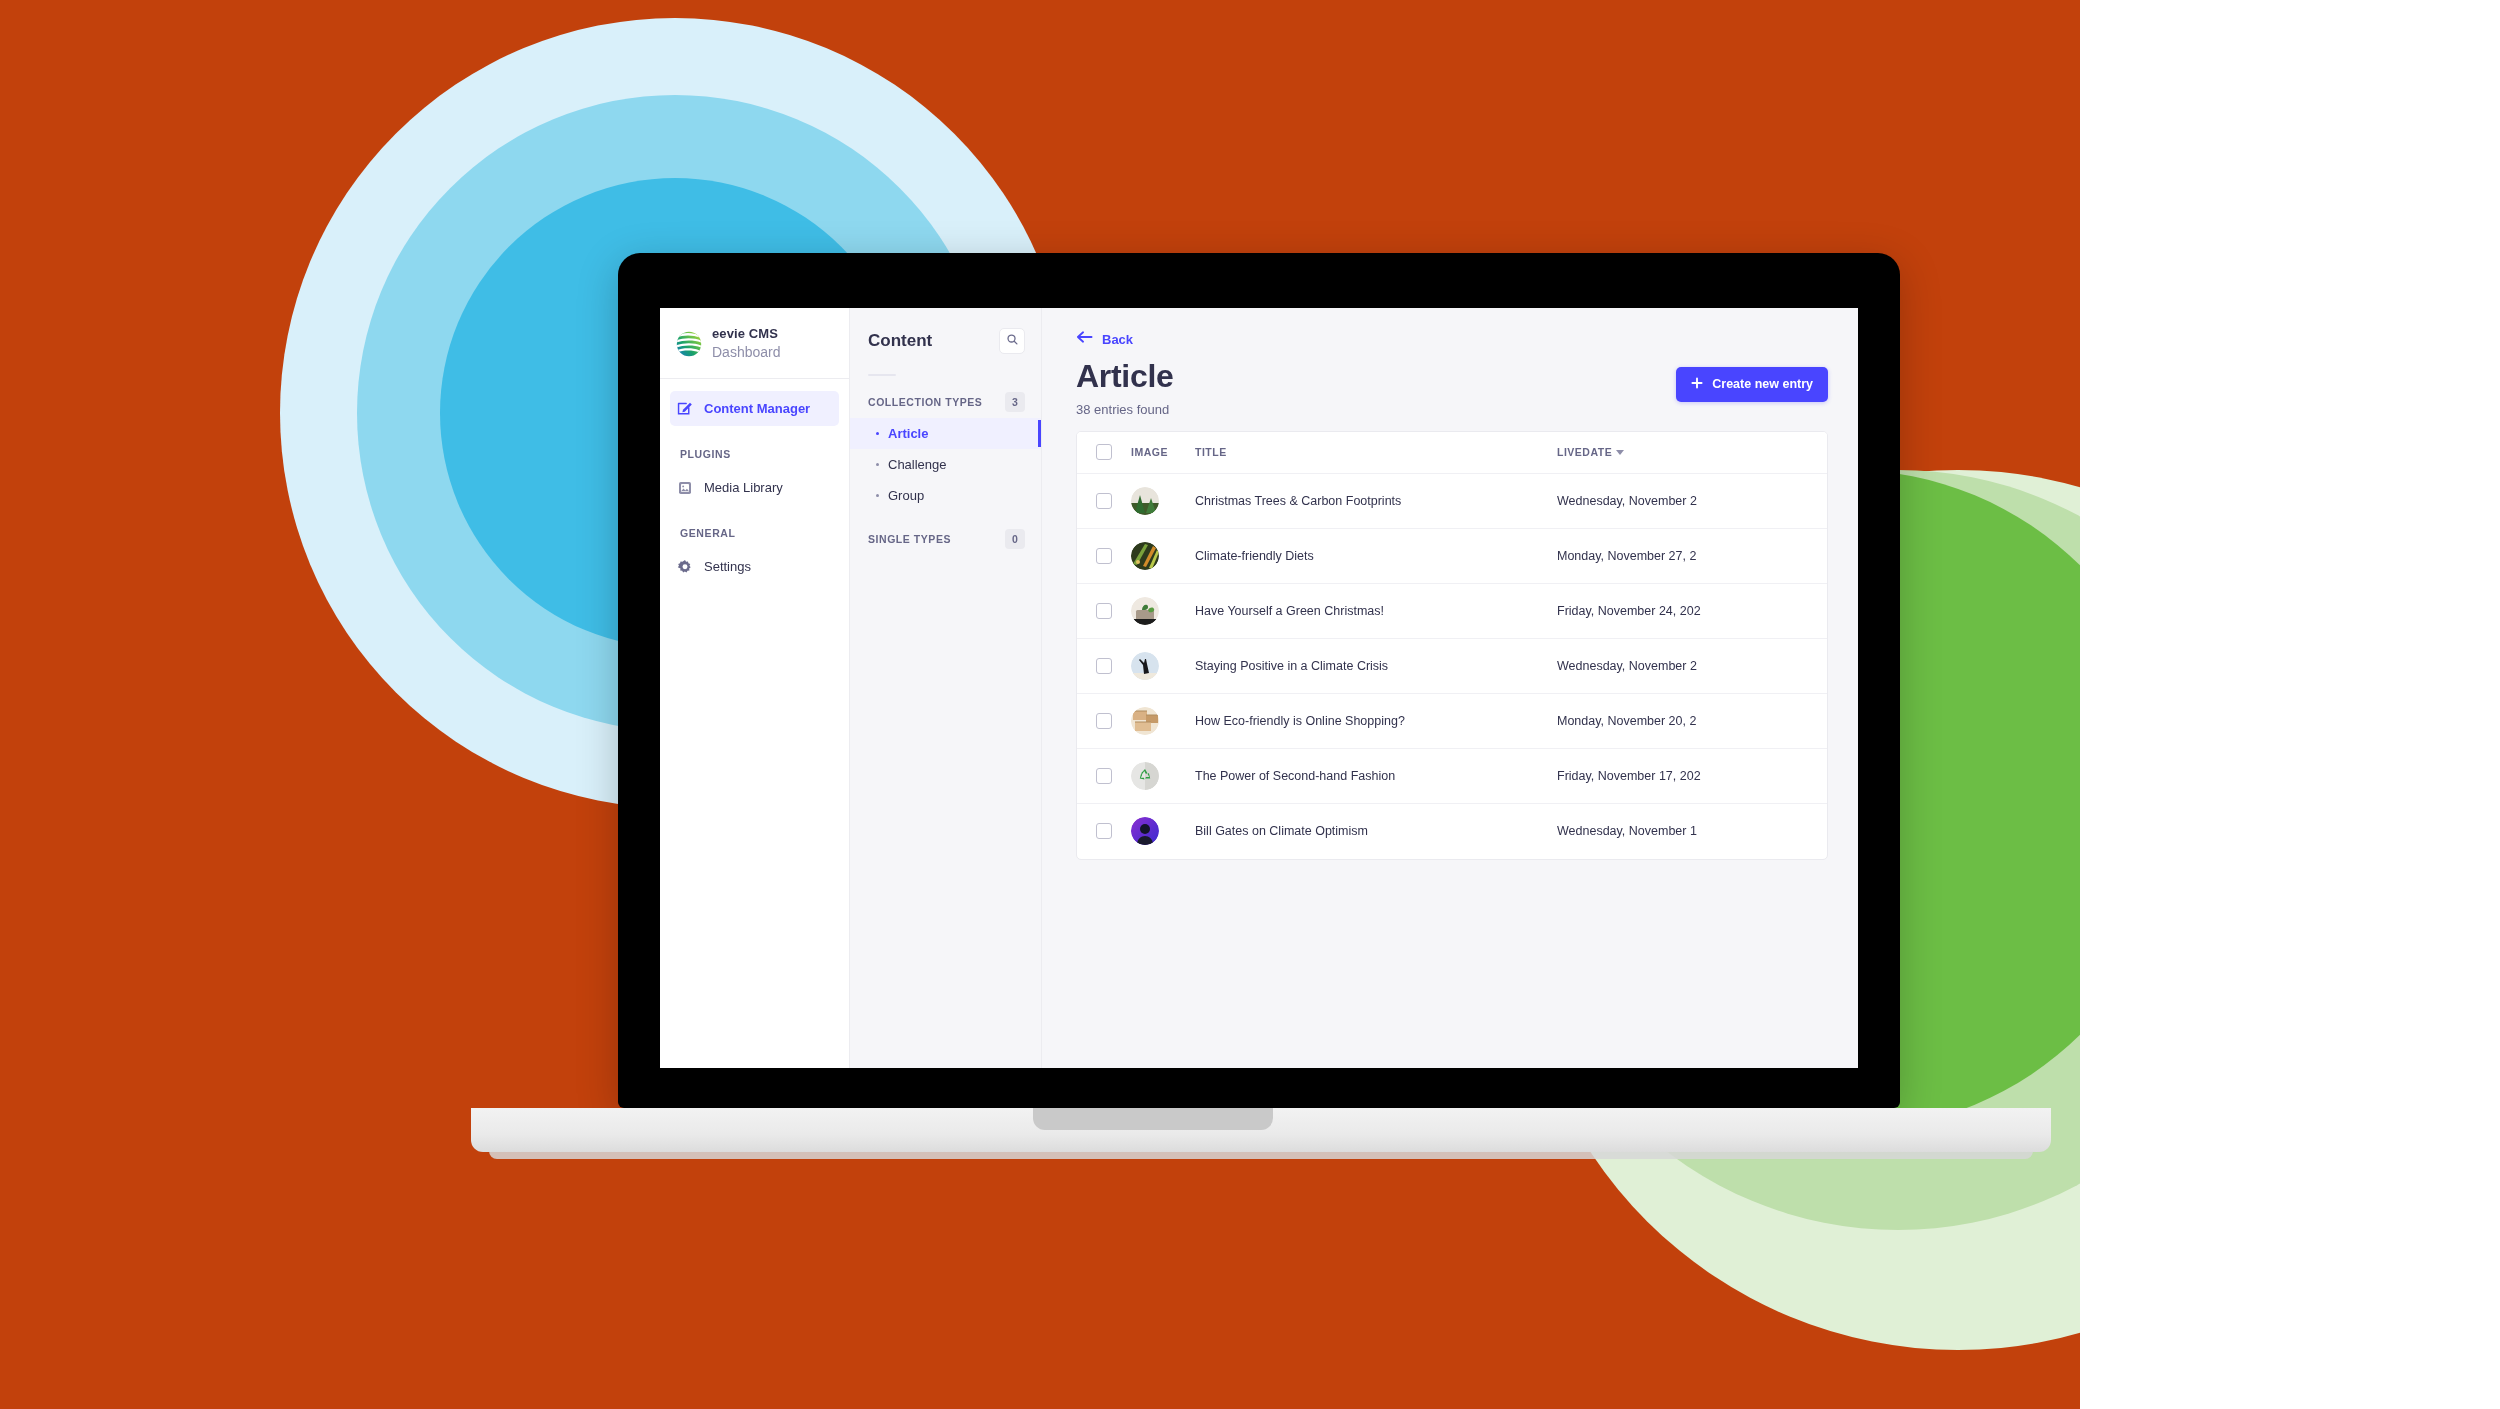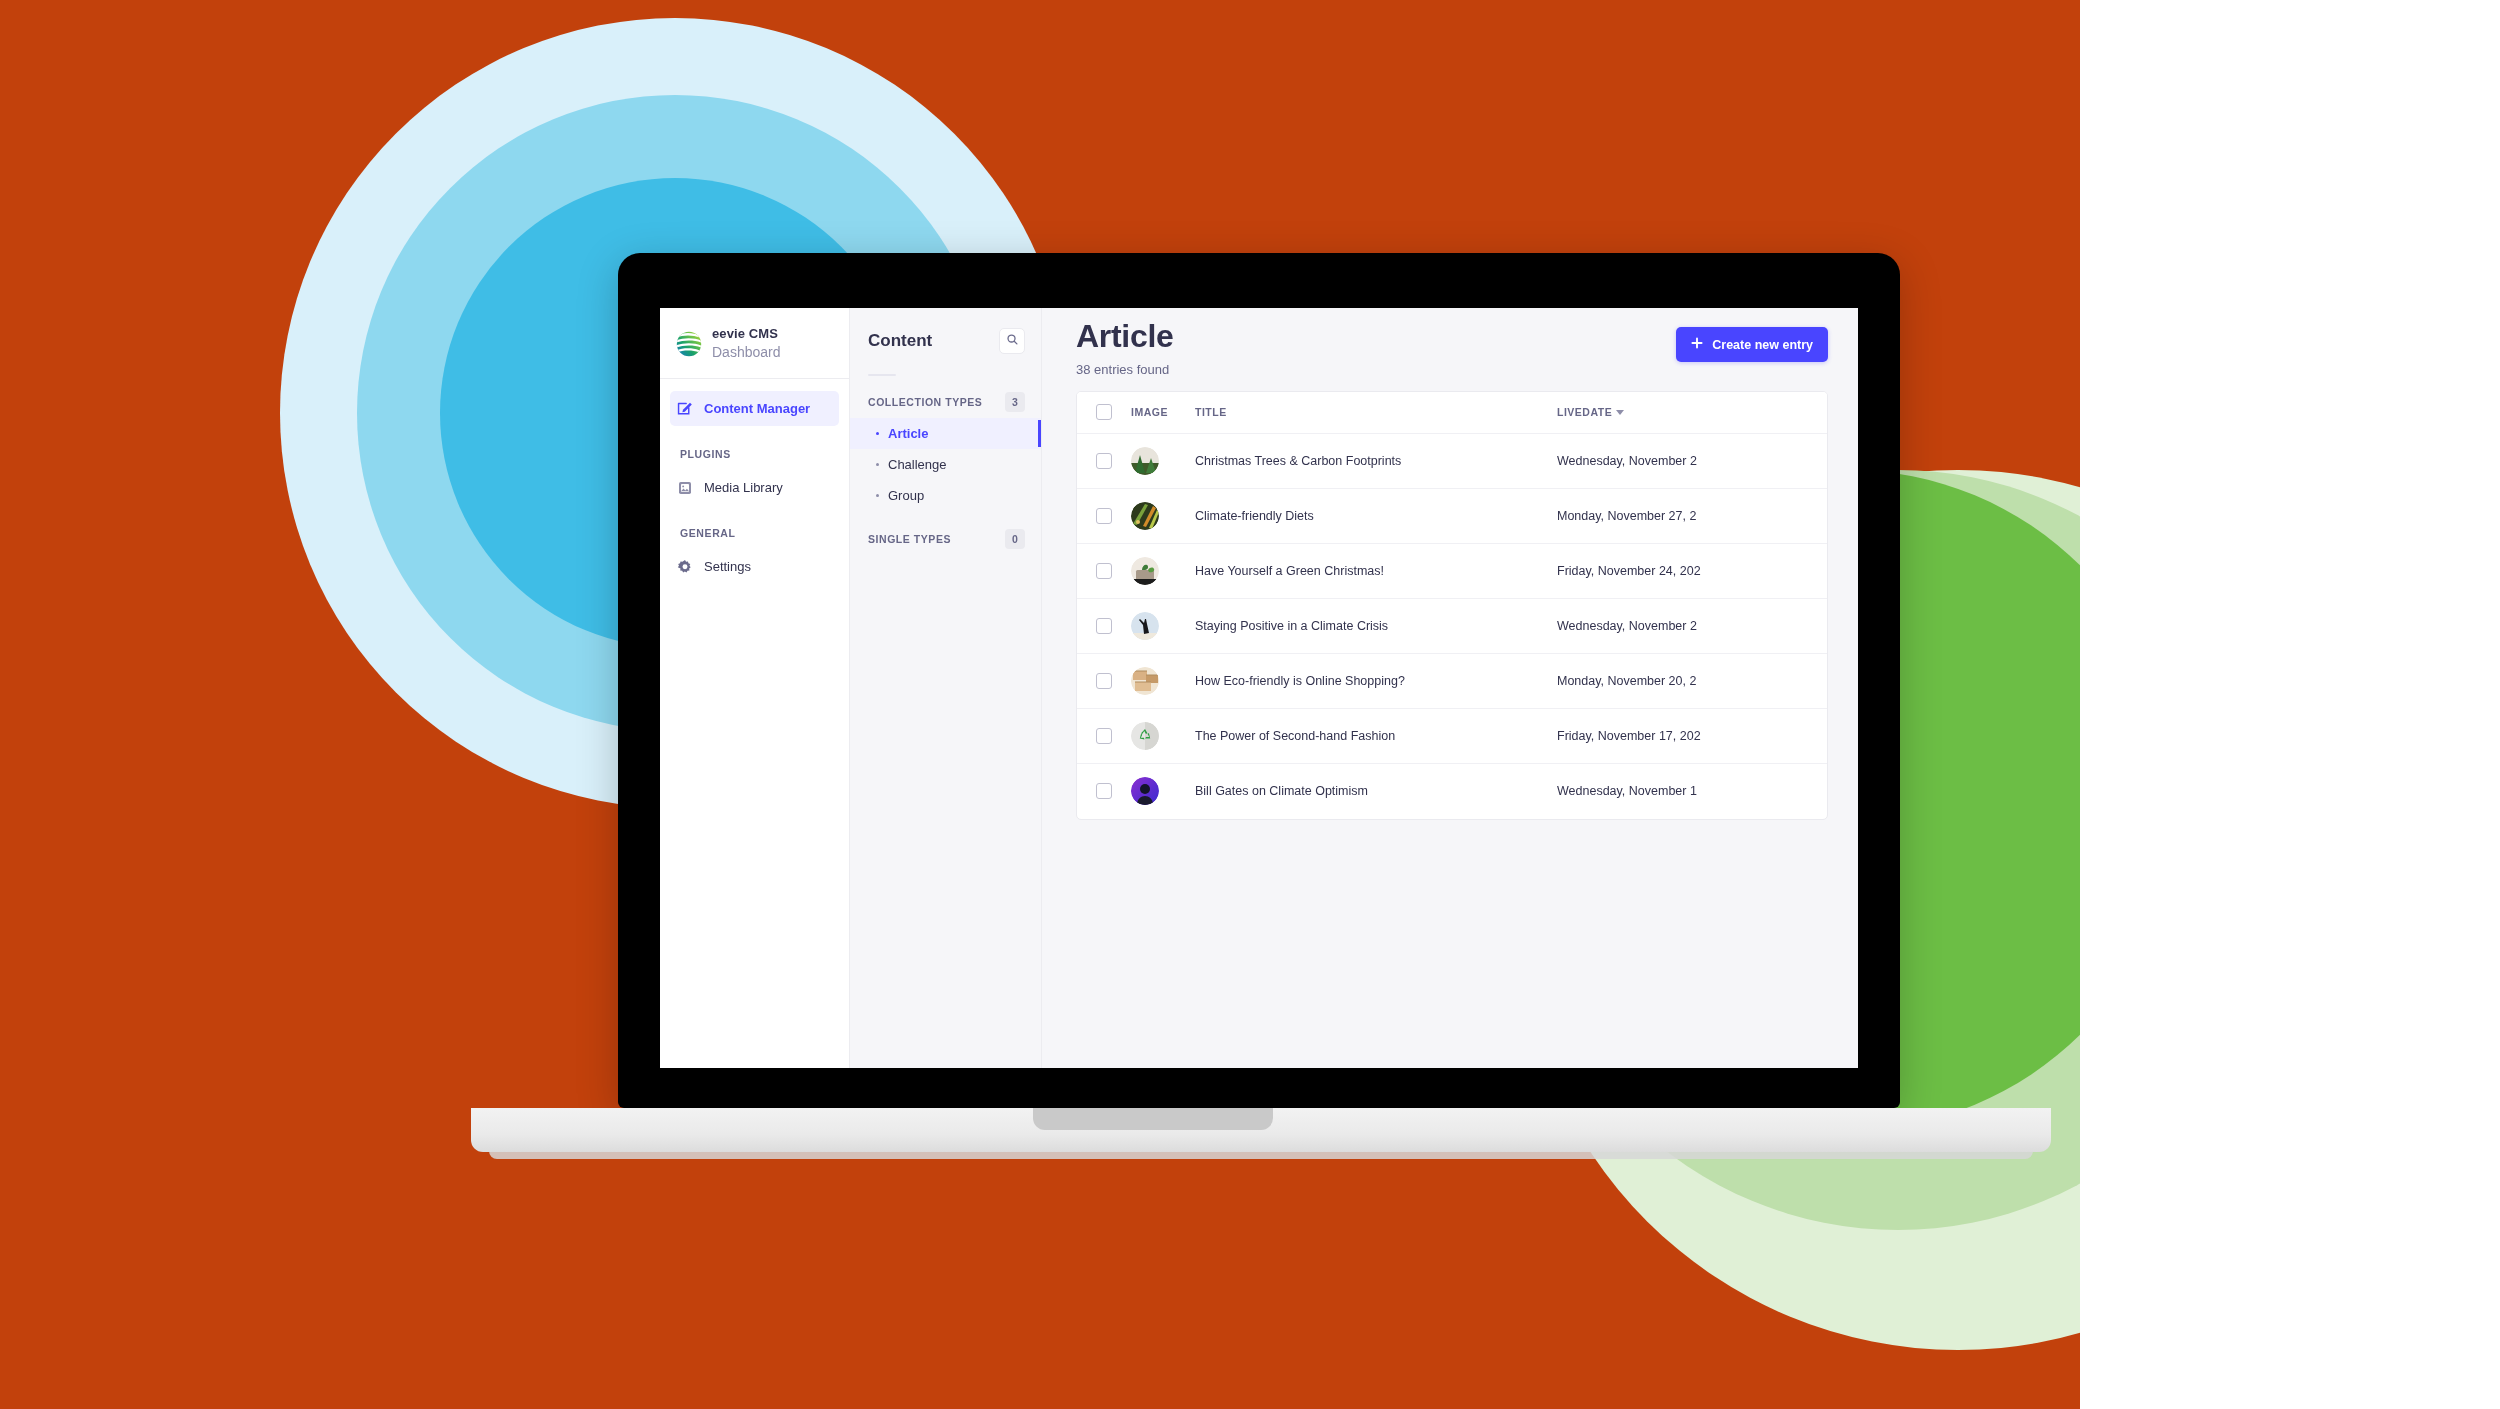--- a/index.html
+++ b/index.html
@@ -96,21 +96,21 @@
   }
 
   
   #main { flex:1 1 auto; height:100%; background:#f6f6f9; overflow:hidden; position:relative; }
   .back-row { display:flex; align-items:center; gap:9px; padding: 22px 0 0 34px; }
   .back-label { font-size: 13px; color:#4945ff; font-weight:600; cursor:pointer; }
   .title-row { display:flex; align-items:flex-start; justify-content:space-between; padding: 10px 30px 0 34px; }
   .page-title { font-size: 32px; font-weight: 700; color:#32324d; letter-spacing:-.3px; line-height:1.15; }
   .page-sub { font-size: 13px; color:#666687; margin-top: 7px; }
   .primary-btn {
-    display:flex; align-items:center; gap:9px; background:#4945ff; color:#fff;
+    display:flex; gap:9px; background:#4945ff; color:#fff;
     border:none; border-radius:5px; padding: 10px 15px; font-size: 12.5px; font-weight:700;
     cursor:pointer; box-shadow: 0 1px 4px rgba(73,69,255,.28); white-space:nowrap; margin-top: 9px;
   }
   .toolbar { display:flex; align-items:center; justify-content:space-between; padding: 23px 30px 0 34px; }
   .toolbar-left { display:flex; align-items:center; gap:10px; }
   .tb-btn {
     height: 28px; border-radius:5px; background:#fff; border:1px solid #eaeaef;
     display:flex; align-items:center; gap:8px; padding:0 11px; cursor:pointer;
     font-size:12.5px; color:#32324d; font-weight:600;
   }
@@ -254,20 +254,28 @@
         </div>
 
         <div class="ct-grouprow" style="margin-top:12px;">
           <span class="ct-grouplabel">SINGLE TYPES</span>
           <span class="ct-badge">0</span>
         </div>
       </div>
 
       <div id="main">
 
+        <div class="back-row">
+          <span>
+            <svg width="17" height="14" viewBox="0 0 18 14" fill="none" stroke="#4945ff" stroke-width="1.9" stroke-linecap="round" stroke-linejoin="round">
+              <path d="M16.5 7H2M7.5 2L2 7l5.5 5"></path>
+            </svg>
+          </span>
+          <span class="back-label">Back</span>
+        </div>
 
         <div class="title-row">
           <div>
             <div class="page-title">Article</div>
             <div class="page-sub">38 entries found</div>
           </div>
           <button class="primary-btn">
             <span>
               <svg width="12" height="12" viewBox="0 0 12 12" stroke="#fff" stroke-width="1.9" stroke-linecap="round">
                 <path d="M6 1.4v9.2M1.4 6h9.2"></path>

